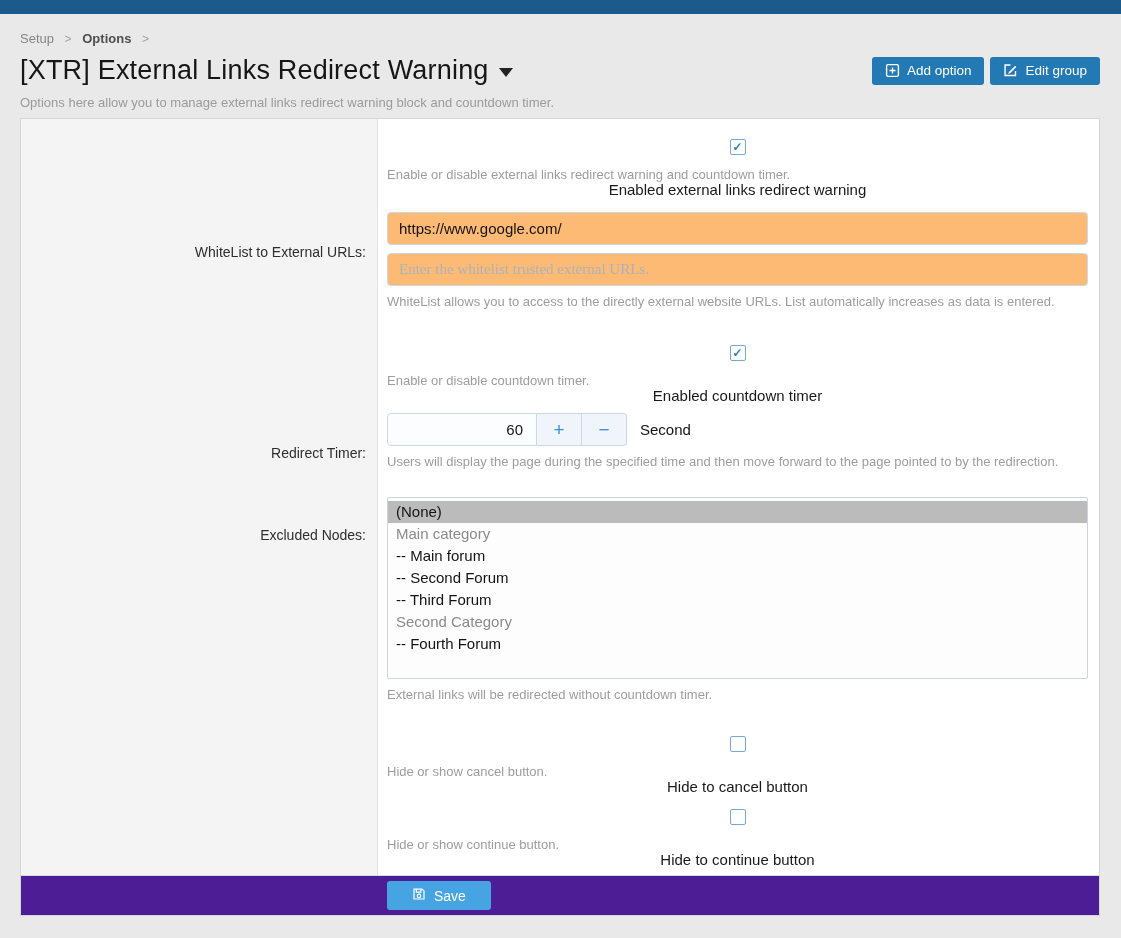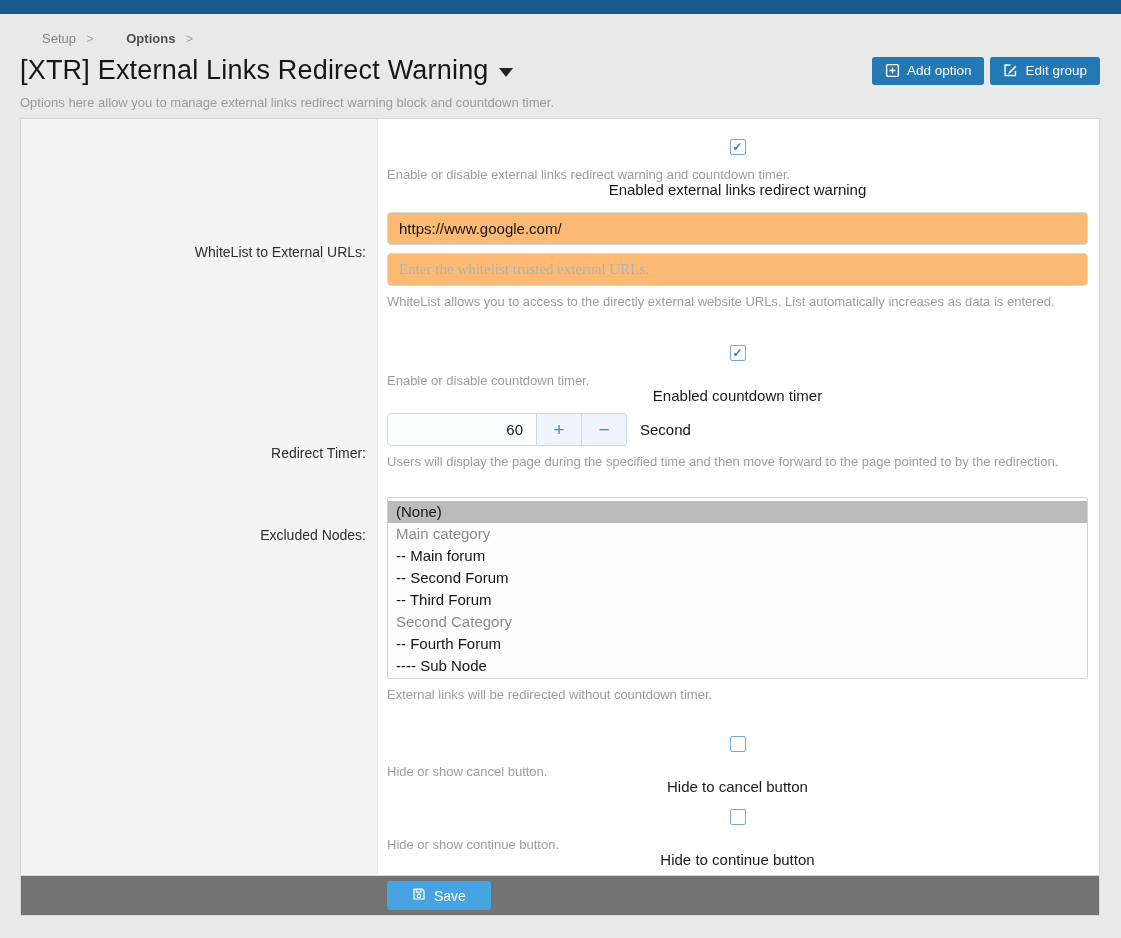--- a/index.html
+++ b/index.html
@@ -8,21 +8,21 @@
     font-family:"Liberation Sans", sans-serif;
     background:#e9e9e9;
     color:#141414;
     overflow:hidden;
     position:relative;
   }
   .topbar { height:14px; background:#1b5a8a; }
 
   .header { padding:17px 21px 0 20px; }
   .breadcrumb { font-size:13px; color:#858585; }
-  .breadcrumb .crumb { color:#858585; cursor:pointer;margin-left:22px; }
+  .breadcrumb .crumb { color:#858585; cursor:pointer; }
   .breadcrumb .crumb.strong { color:#4f4f4f; font-weight:bold; }
   .breadcrumb .sep { color:#a3a3a3; margin:0 7px; font-size:12px; }
 
   .title-row { display:flex; align-items:center; margin-top:9px; }
   .page-title { font-size:27px; font-weight:400; color:#161616; letter-spacing:0.2px; }
   .caret-down {
     width:0; height:0; margin-left:10px; margin-top:4px;
     border-left:7px solid transparent; border-right:7px solid transparent;
     border-top:9px solid #222; cursor:pointer;
   }
@@ -91,21 +91,21 @@
   .listbox {
     border:1px solid #ccd5df; border-radius:2px; background:#fdfdfe;
     height:182px; padding:3px 0 0 0; overflow:hidden; cursor:default;
   }
   .lopt { font-size:15px; line-height:22px; padding:0 8px; color:#141414; cursor:pointer; }
   .lopt.muted { color:#8b8b8b; }
   .lopt.selected { background:#bbbbbb; }
 
   .panel-footer {
     position:absolute; left:0; right:0; bottom:0; height:40px;
-    background:#737373; border-top:1px solid #dadada;
+    background:#4c1d95; border-top:1px solid #dadada;
     display:flex; align-items:center; padding-left:366px;margin-top:6px;
   }
   .save-btn {
     display:inline-flex; align-items:center; gap:8px;
     height:29px; padding:0 25px; background:#47a4e3; color:#fff;
     border:none; border-radius:3px; font-size:14px; font-family:inherit; cursor:pointer;
   }
 
   
   .r1 { margin-top:20px; }
@@ -209,21 +209,20 @@
     <div class="flabel pt6">Excluded Nodes:</div>
     <div class="fcontent">
       <div class="listbox">
         <div class="lopt selected">(None)</div>
         <div class="lopt muted">Main category</div>
         <div class="lopt">-- Main forum</div>
         <div class="lopt">-- Second Forum</div>
         <div class="lopt">-- Third Forum</div>
         <div class="lopt muted">Second Category</div>
         <div class="lopt">-- Fourth Forum</div>
-        <div class="lopt">---- Sub Node</div>
       </div>
       <div class="desc after-input">External links will be redirected without countdown timer.</div>
     </div>
   </div>
 
   <div class="frow r6">
     <div class="flabel"></div>
     <div class="fcontent">
       <div class="cb-line">
         <span class="cb"></span>

